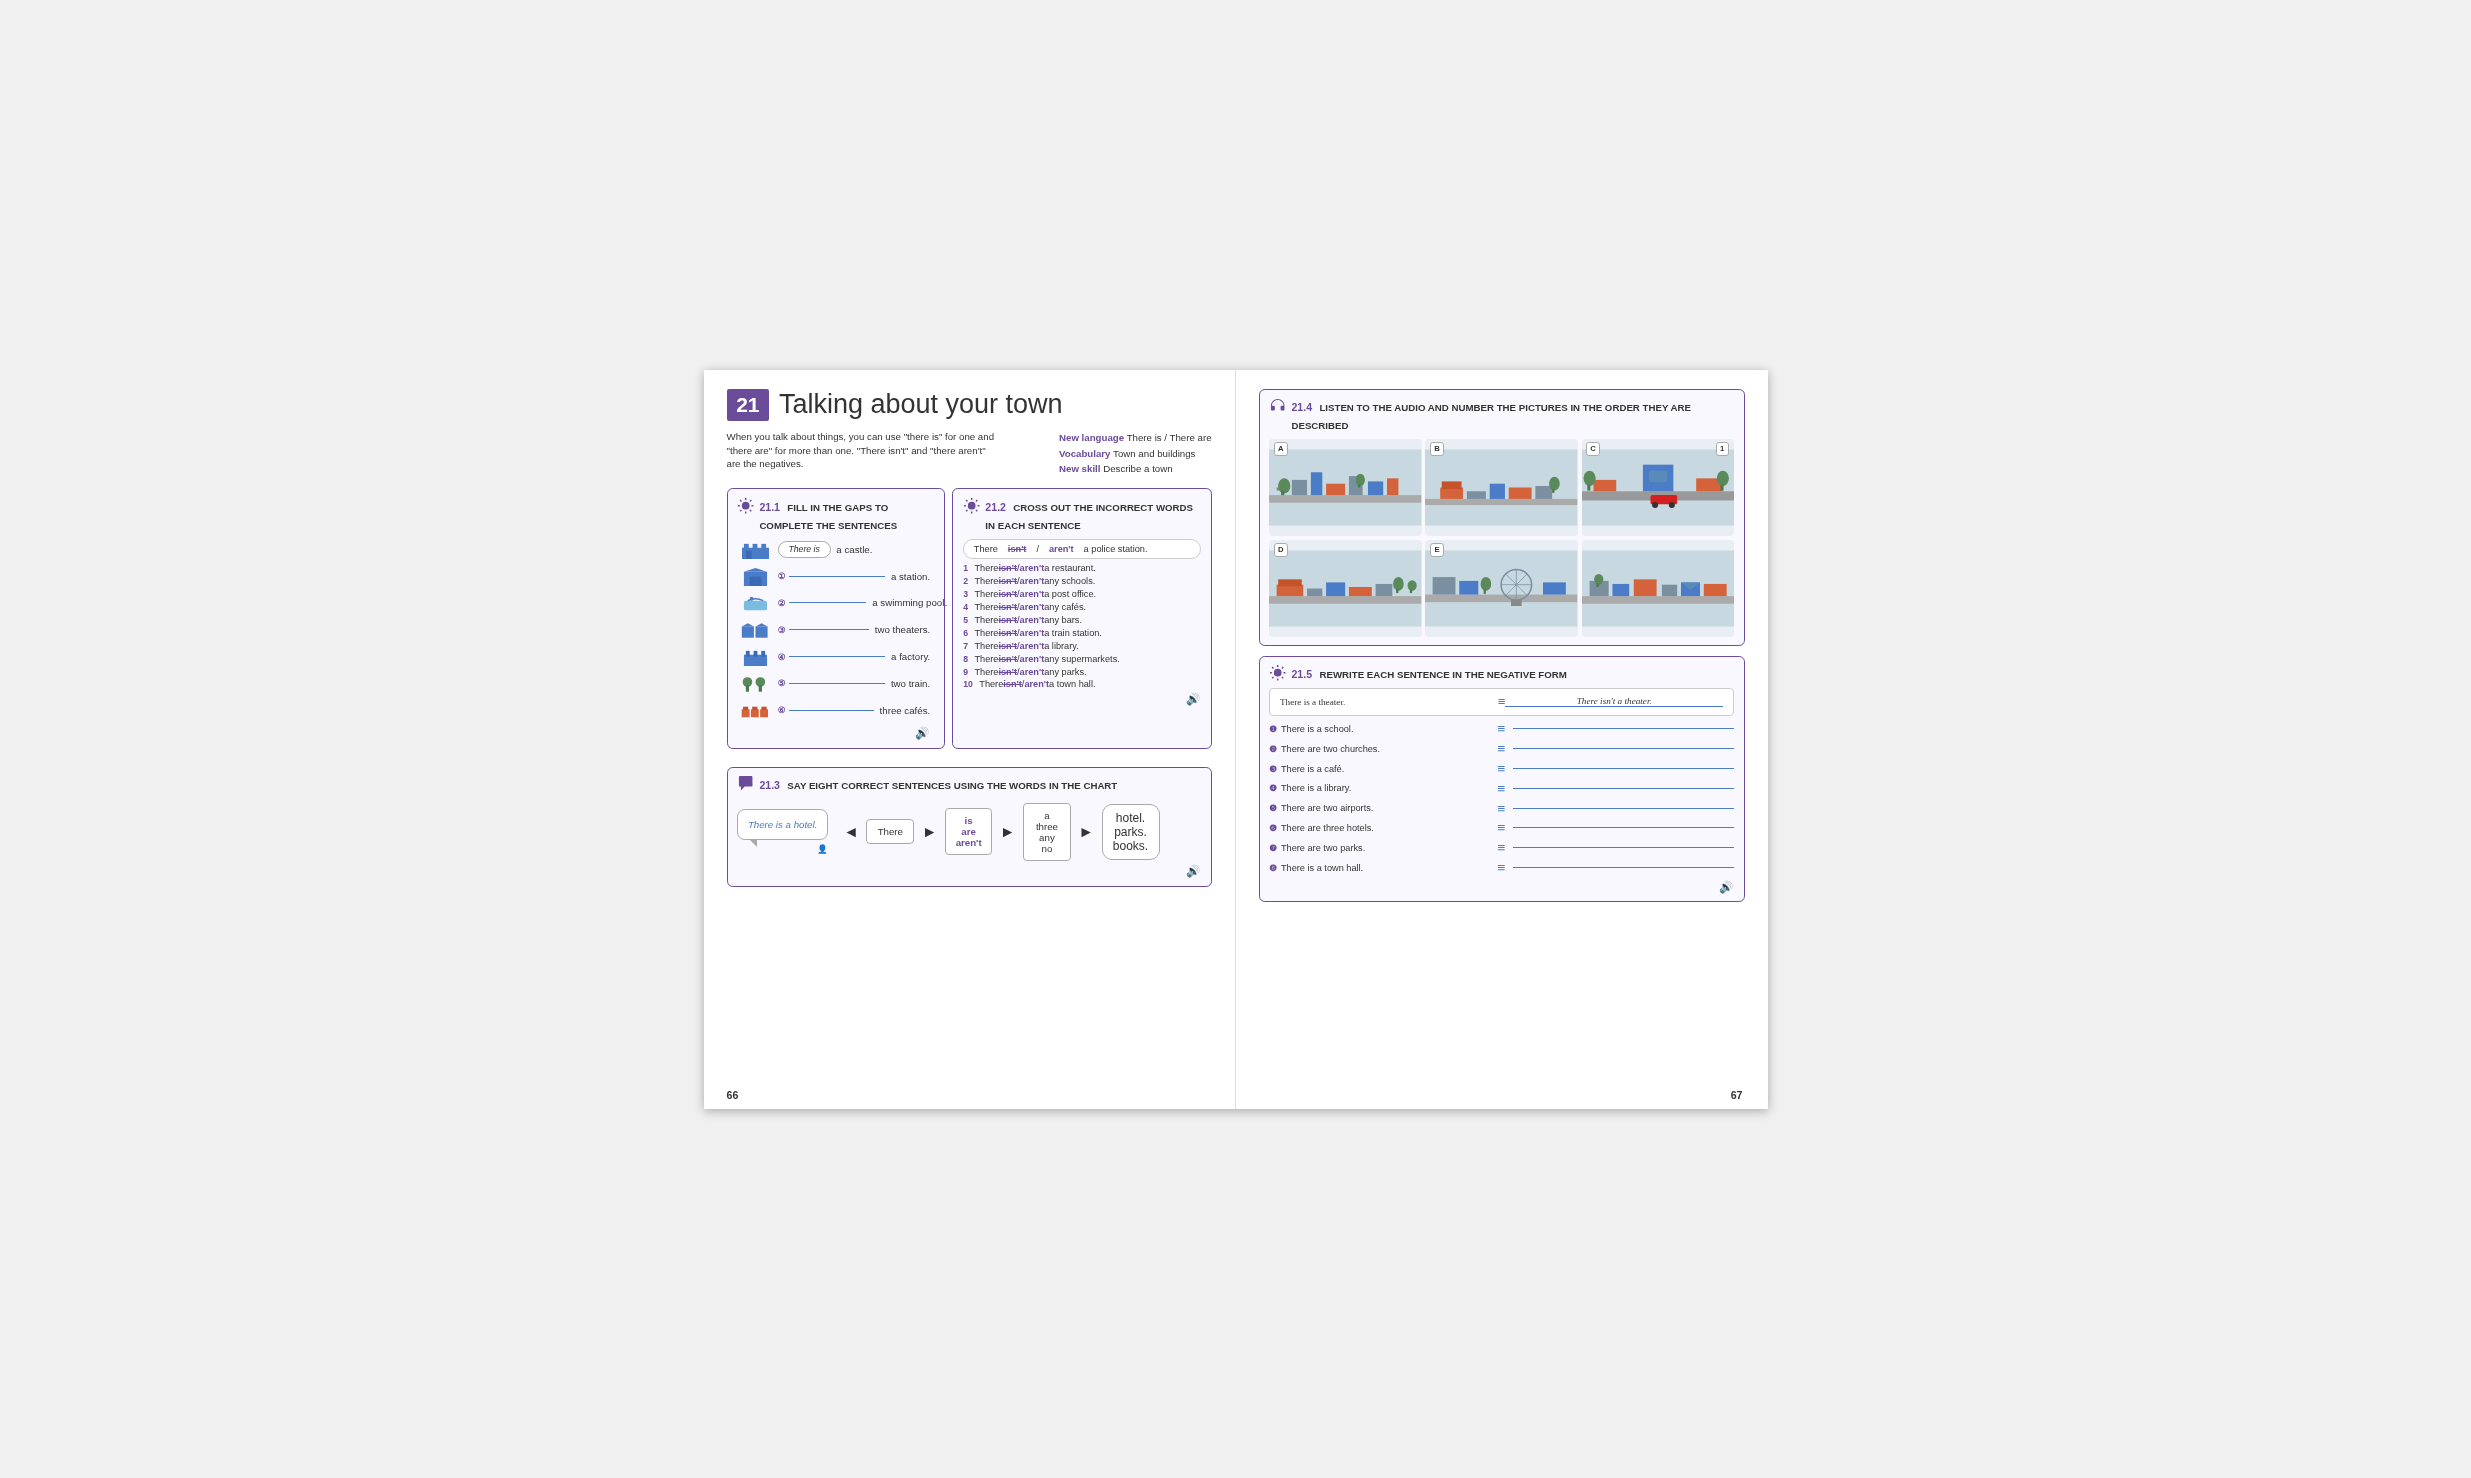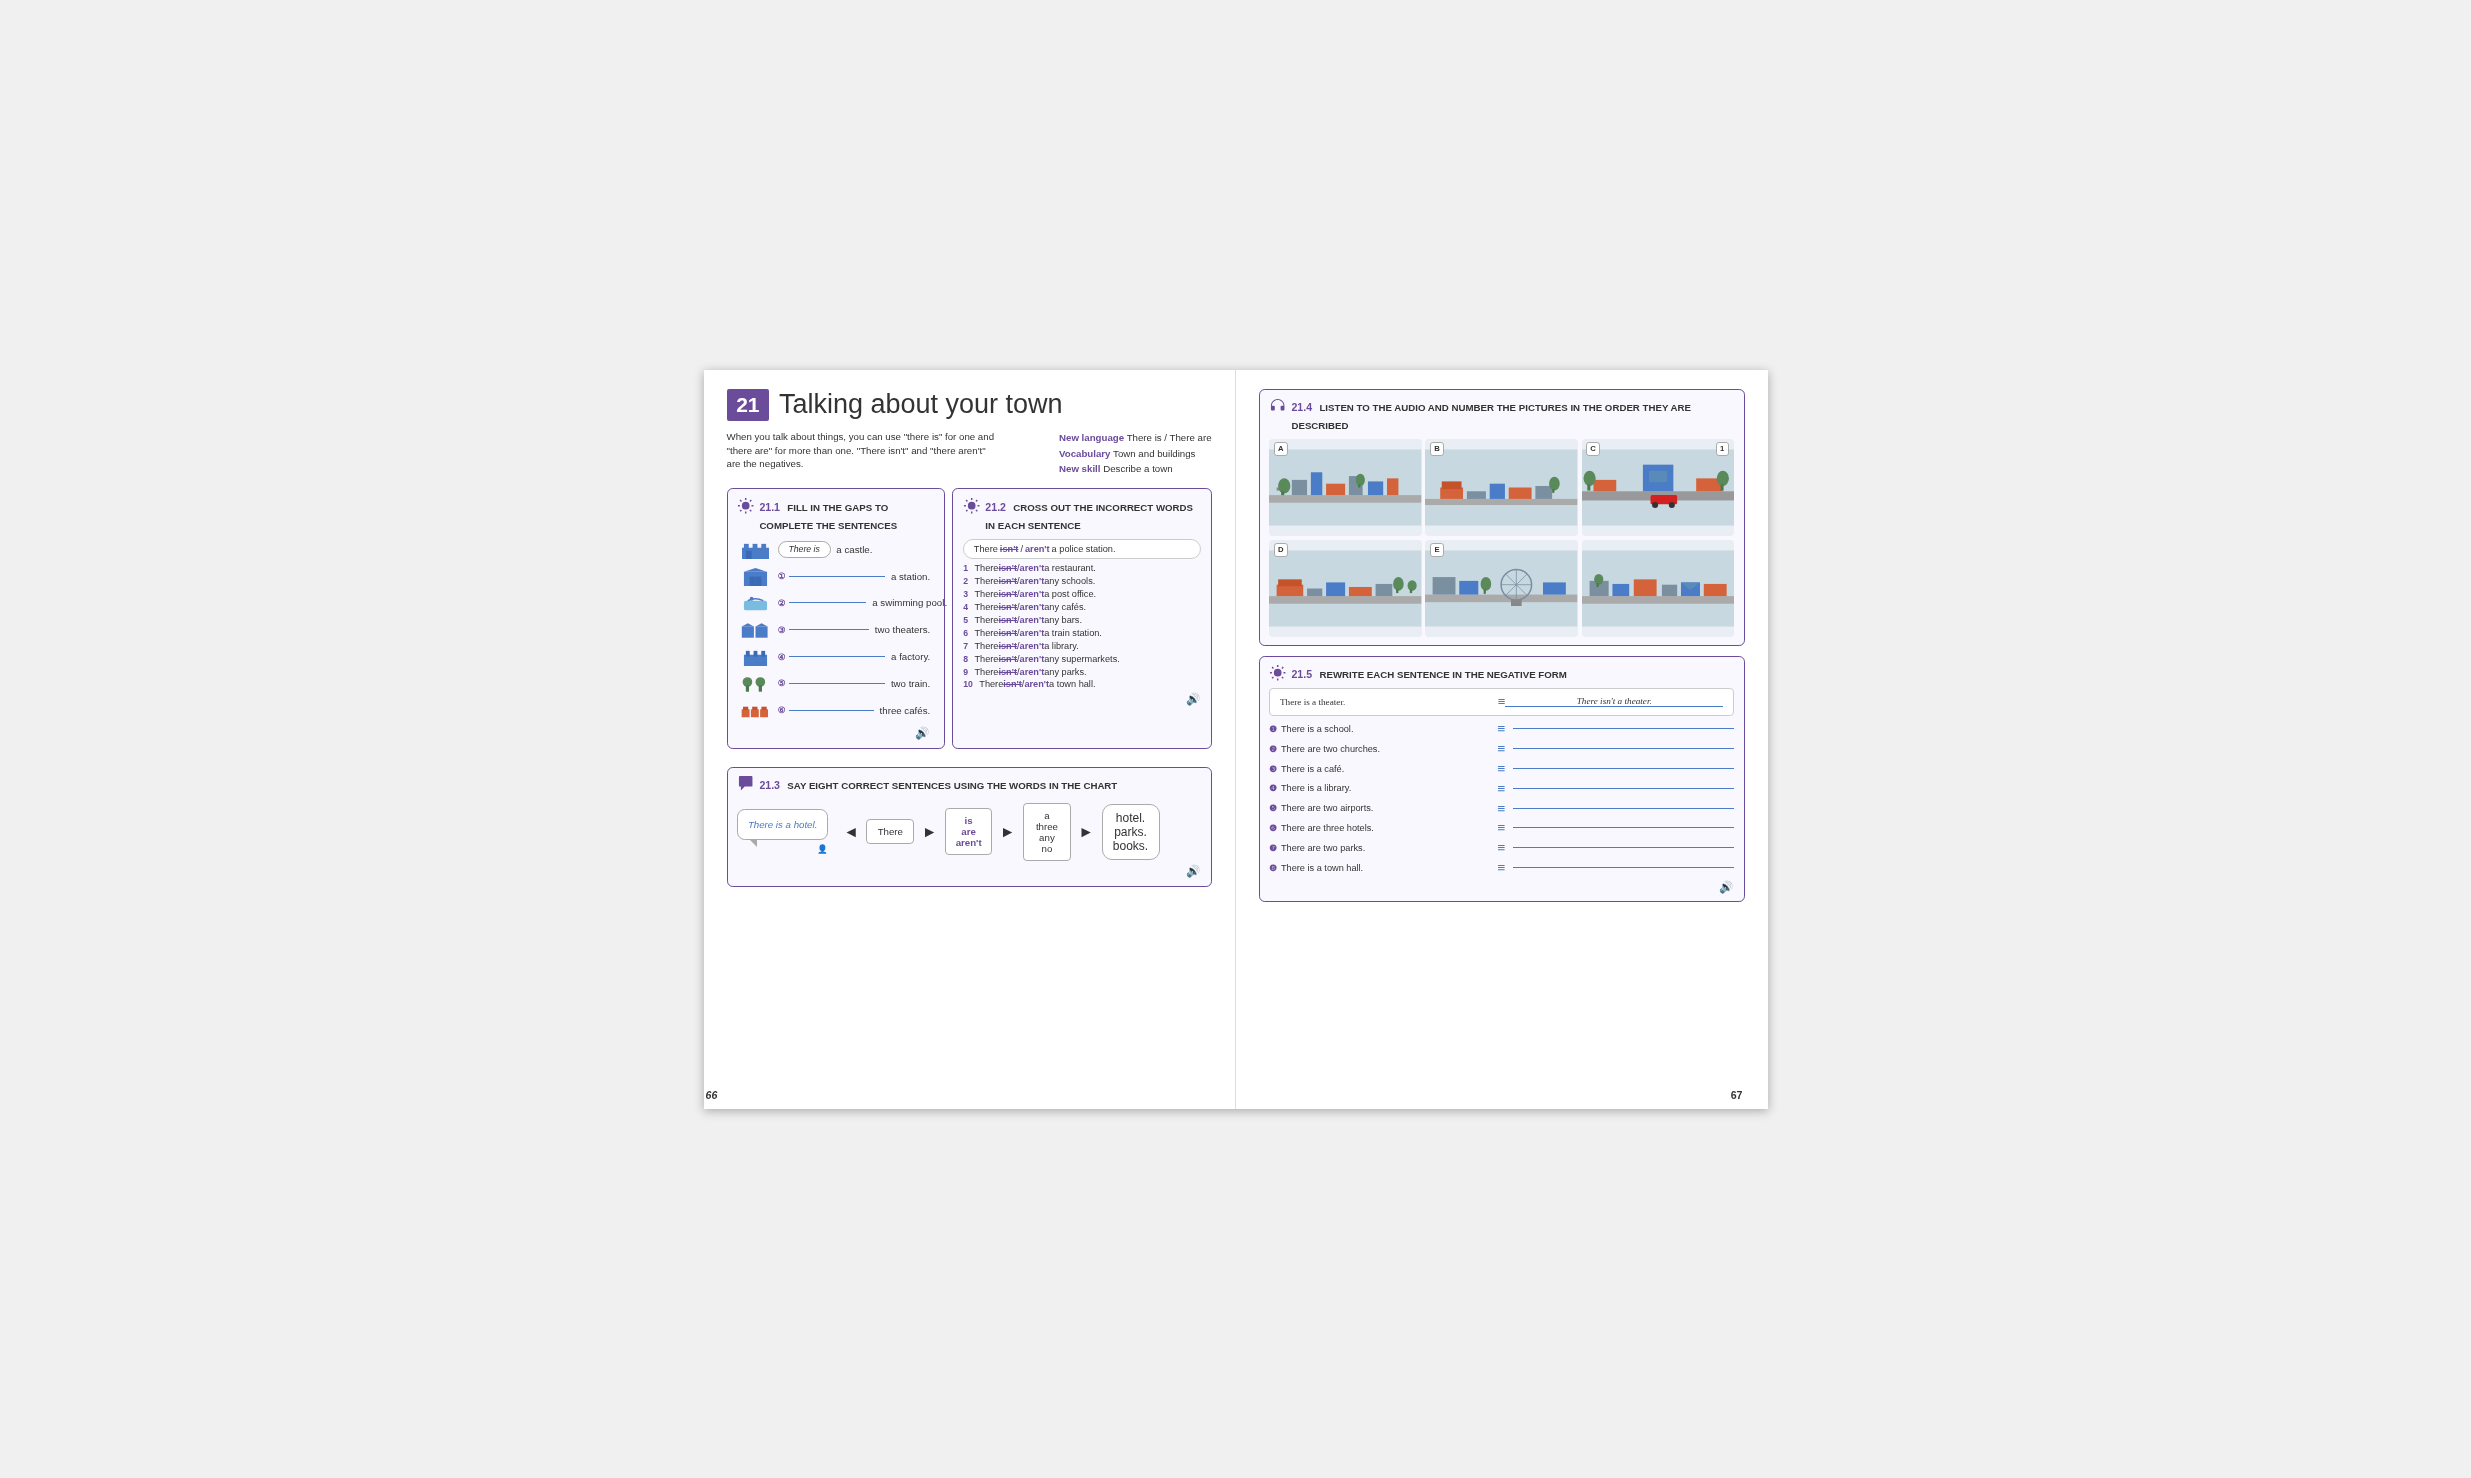--- a/index.html
+++ b/index.html
@@ -34,21 +34,21 @@
     }
 
     
     .page-number {
       position: absolute;
       bottom: 7.7px;
       font-size: 10.6px;
       font-weight: bold;
       color: #333;
     }
-    .page-number-left { left: 2px; font-style: italic; }
+    .page-number-left { left: 23px; }
     .page-number-right { right: 25px; }
 
     
     .title-section {
       display: flex;
       align-items: center;
       margin-bottom: 9.7px;
     }
     .lesson-number-box {
       background: #6B4C9A;
@@ -184,21 +184,21 @@
     }
     .crossout-example {
       background: white;
       border: 1px solid #ccc;
       border-radius: 13.5px;
       padding: 3.9px 9.7px;
       margin-bottom: 4.8px;
       font-size: 9.2px;
       display: flex;
       align-items: center;
-      gap: 2px;
+      gap: 10px;
     }
     .crossout-row {
       display: flex;
       align-items: center;
       margin-bottom: 2.9px;
       font-size: 9.2px;
     }
     .strike { text-decoration: line-through; }
     .purple { color: #6B4C9A; font-weight: bold; }
 

